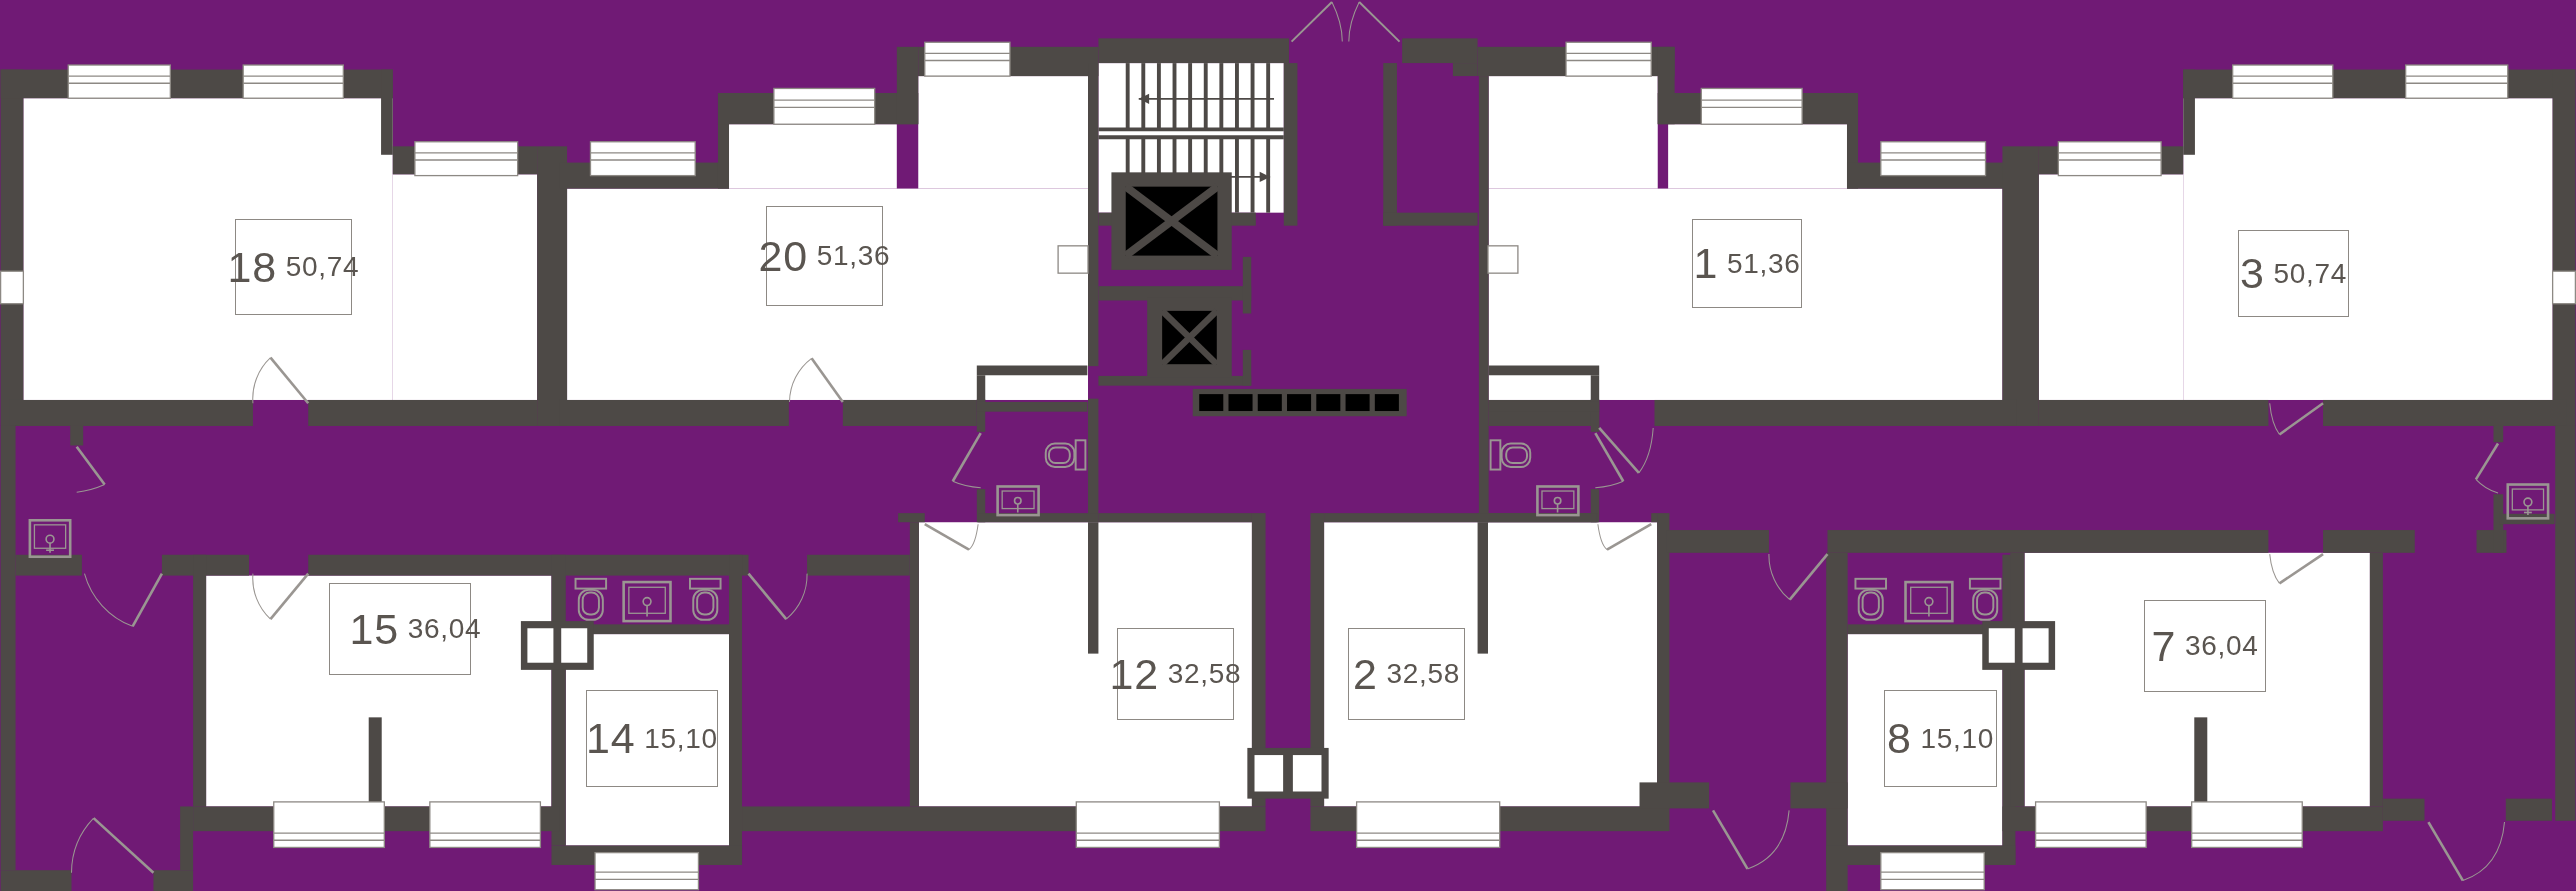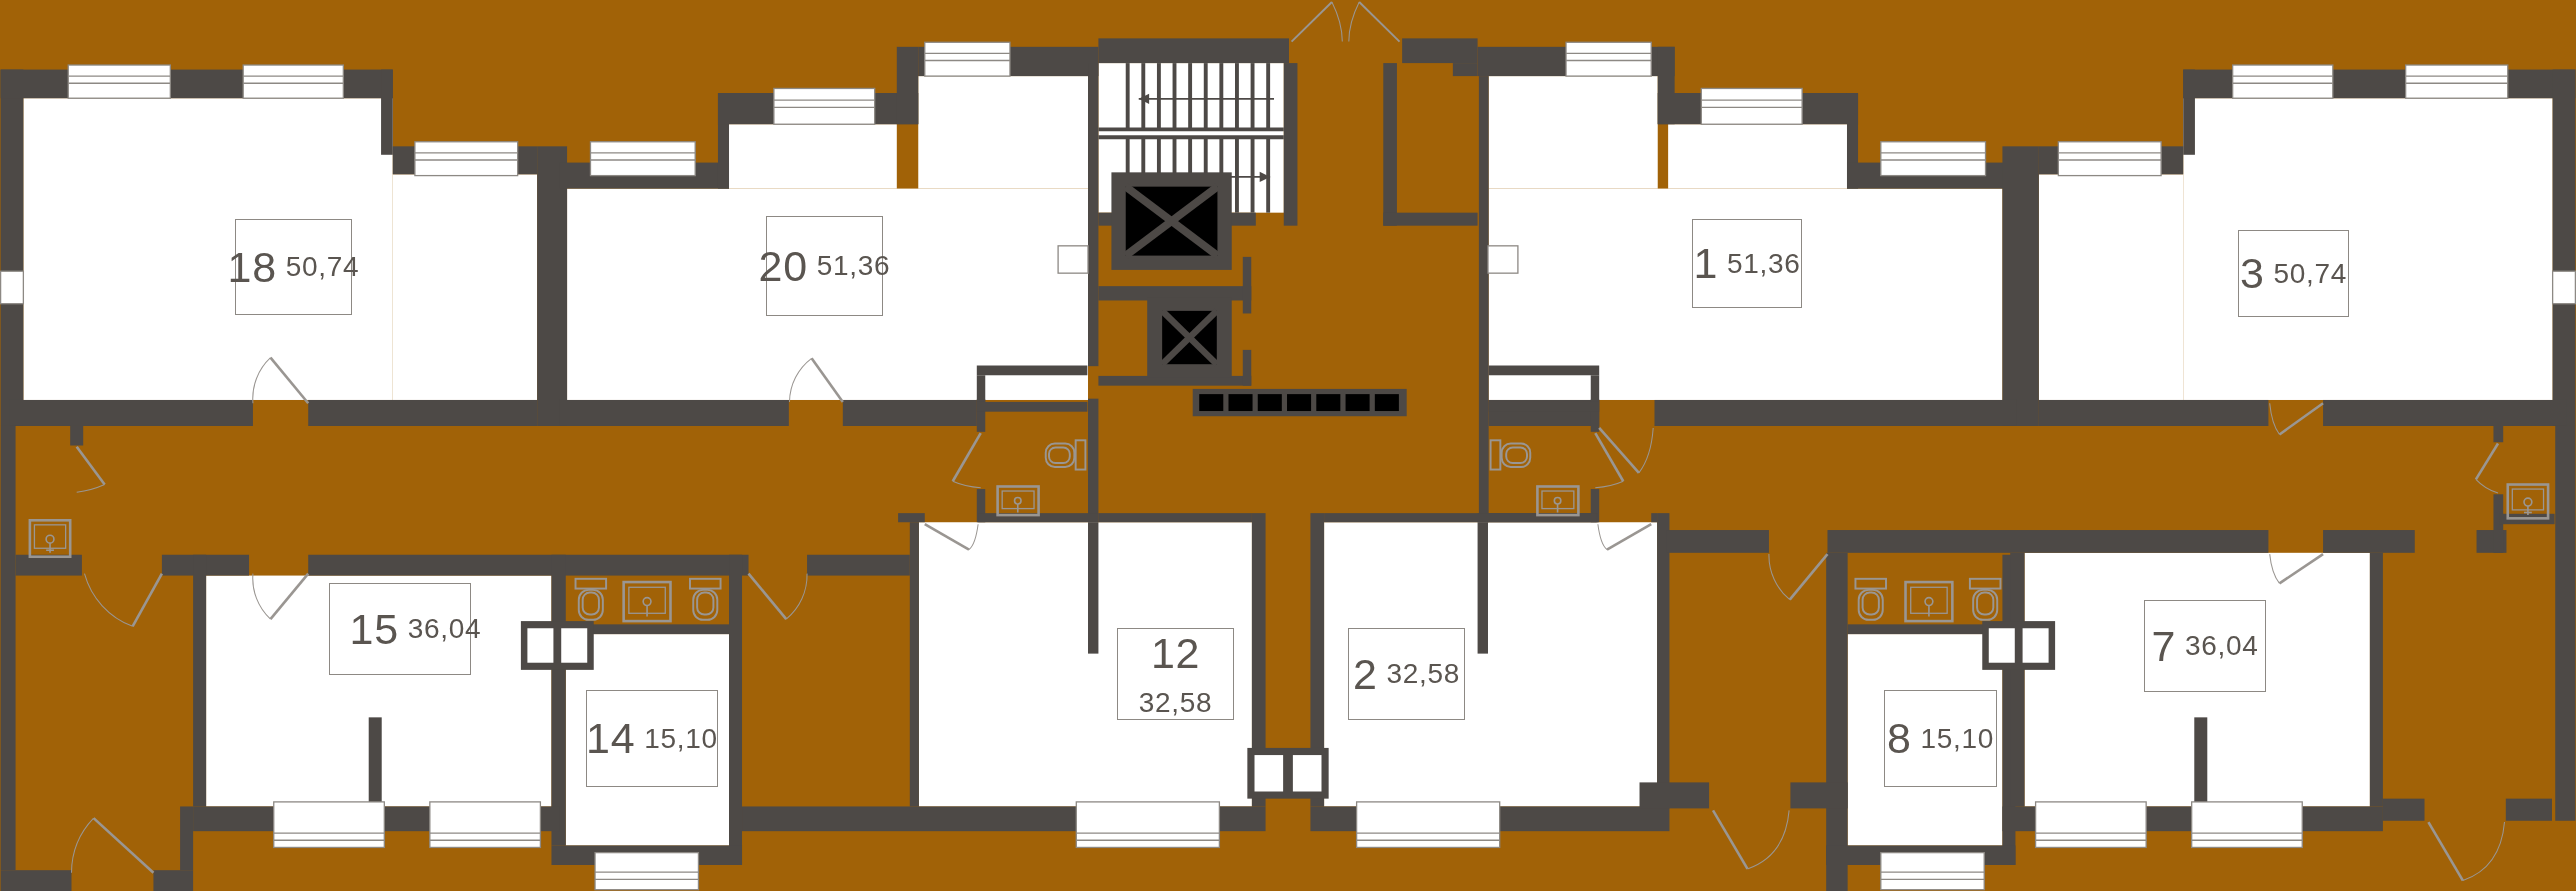--- a/index.html
+++ b/index.html
@@ -1,19 +1,19 @@
 <!DOCTYPE html>
 <html style="font-size:10.4px"><head>
 <meta charset="utf-8">
 <style>
   html,body{margin:0;padding:0;background:#000;}
   .plan{
     position:relative;
     width:2576px;height:891px;
-    background:#a16207;
+    background:#701a75;
     font-family:"Liberation Sans", sans-serif;
     overflow:hidden;
   }
   .plan svg{position:absolute;left:0;top:0;}
   .apt-label{
     position:absolute;
     background:#fff;
     border:1.3px solid #8d8984;
     display:flex;
     align-items:center;
@@ -505,41 +505,41 @@
           <line x1="117" y1="687" x2="160" y2="745" stroke-width="4"></line>
           <path d="M 117 757 Q 140 754 160 745" stroke-width="1.6"></path>
         </g>
   </g>
 </svg>
 
   <div class="apt-label" style="left:235px;top:219px;width:115px;height:94px;">
     <span class="num">18</span>
     <span class="area">50,74</span>
   </div>
-  <div class="apt-label" style="left:766px;top:216px;width:115px;height:98px;text-align:right;">
+  <div class="apt-label" style="left:766px;top:206px;width:115px;height:98px;text-align:right;">
     <span class="num">20</span>
     <span class="area">51,36</span>
   </div>
   <div class="apt-label" style="left:1692px;top:219px;width:108px;height:87px;">
     <span class="num">1</span>
     <span class="area">51,36</span>
   </div>
   <div class="apt-label" style="left:2238px;top:230px;width:109px;height:85px;">
     <span class="num">3</span>
     <span class="area">50,74</span>
   </div>
   <div class="apt-label" style="left:329px;top:583px;width:109px;height:90px;padding-left:31px;">
     <span class="num">15</span>
     <span class="area">36,04</span>
   </div>
   <div class="apt-label" style="left:586px;top:690px;width:130px;height:95px;">
     <span class="num">14</span>
     <span class="area">15,10</span>
   </div>
-  <div class="apt-label" style="left:1117px;top:628px;width:115px;height:90px;flex-direction:column;">
+  <div class="apt-label" style="left:1117px;top:628px;width:115px;height:90px;">
     <span class="num">12</span>
     <span class="area">32,58</span>
   </div>
   <div class="apt-label" style="left:1348px;top:628px;width:115px;height:90px;">
     <span class="num">2</span>
     <span class="area">32,58</span>
   </div>
   <div class="apt-label" style="left:1884px;top:690px;width:111px;height:95px;">
     <span class="num">8</span>
     <span class="area">15,10</span>

